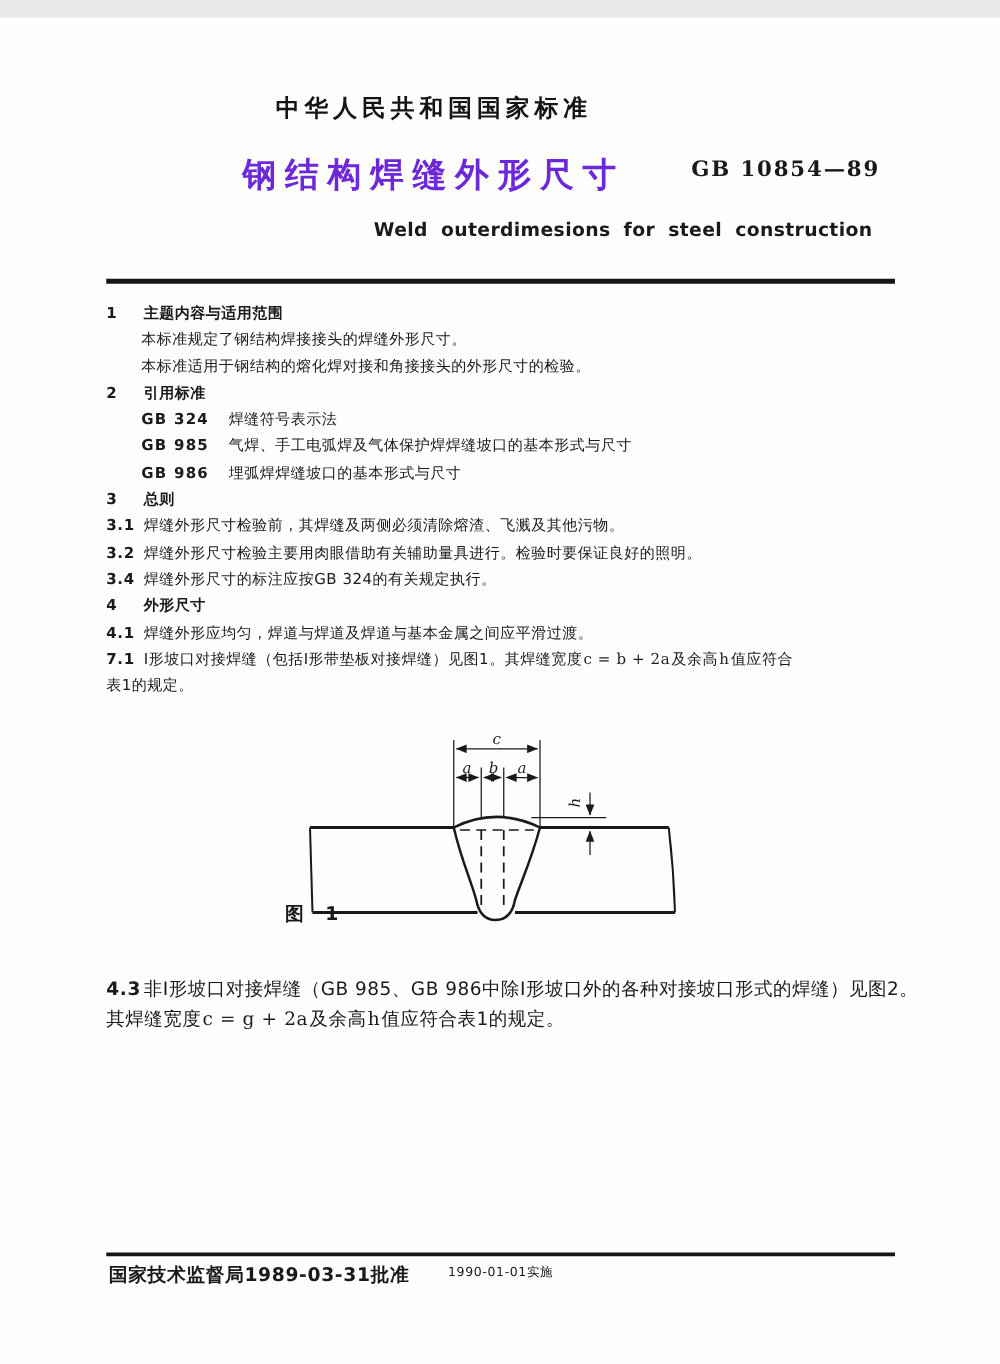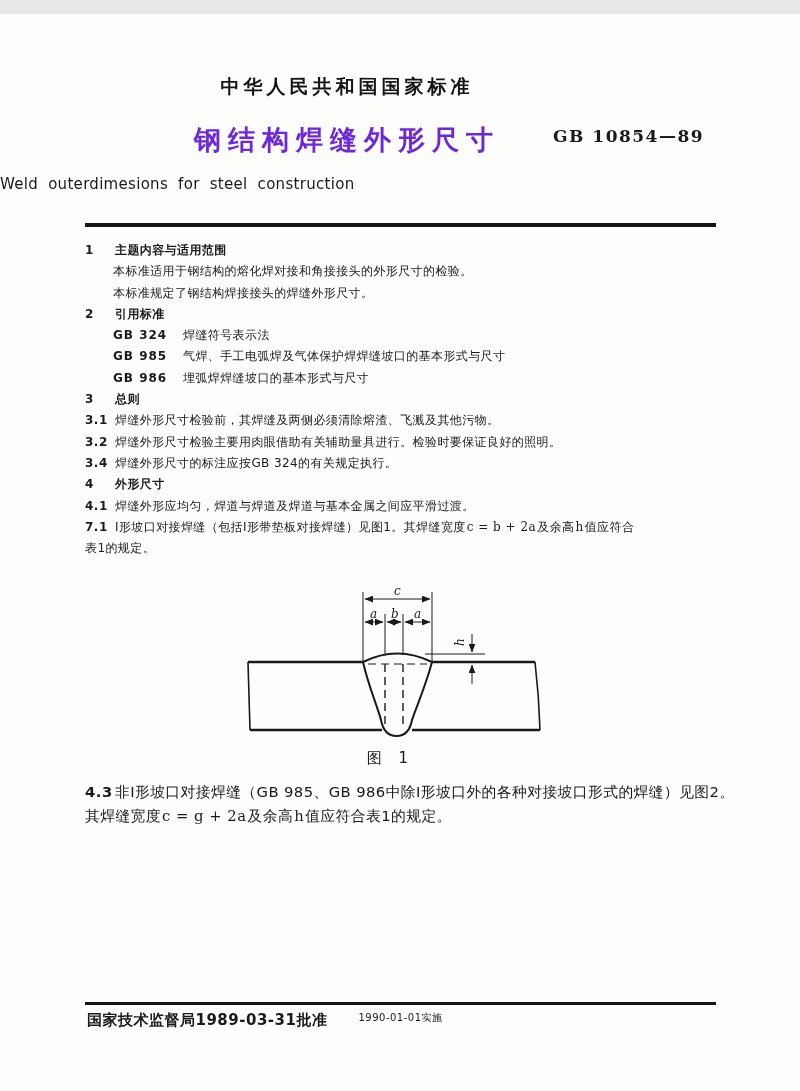--- a/index.html
+++ b/index.html
@@ -24,21 +24,21 @@
     text-align:center; font-size:27px; font-weight:bold;
     letter-spacing:7px; color:#6d28d9;
   }
   .std-no {
     position:absolute; top:112px; left:553px;
     font-size:17px; font-weight:bold; letter-spacing:1.5px;
     font-family:"DejaVu Serif","Liberation Serif",serif;
   }
   .title-en {
     position:absolute; top:161px; left:0; width:698px;
-    text-align:left; font-size:15px; font-weight:normal;
+    text-align:right; font-size:15px; font-weight:bold;
     word-spacing:5px; letter-spacing:0.3px;
   }
   .rule-top {
     position:absolute; top:209px; left:85px; width:631px; height:4px;
     background:#171513;
   }
   
   .content {
     position:absolute; top:226px; left:85px; width:640px;
     font-size:12px; line-height:21.3px; font-weight:500;
@@ -62,22 +62,22 @@
   }
   .s43-block {
     position:absolute; top:766px; left:85px; width:645px;
     font-size:14.8px; line-height:23.5px; font-weight:500;
     letter-spacing:0.4px;
   }
   
   .figure-wrap { position:absolute; top:570px; left:228px; width:325px; height:168px; }
   .figure-wrap svg { display:block; }
   .fig-caption {
-    position:absolute; top:735px; left:228px; width:325px;
-    text-align:center; font-size:15px; font-weight:400; letter-spacing:6px;
+    position:absolute; top:708px; left:228px; width:325px;
+    font-size:15px; font-weight:700; letter-spacing:6px;
   }
   .dim-label {
     font-family:"DejaVu Serif","Liberation Serif",serif;
     font-style:italic; font-size:12px; fill:#1c1a18;
   }
   
   .rule-bottom {
     position:absolute; top:988px; left:85px; width:631px; height:3px;
     background:#171513;
   }
@@ -98,22 +98,22 @@
   <div class="org-line">中华人民共和国国家标准</div>
   <div class="title-zh">钢结构焊缝外形尺寸</div>
   <div class="std-no">GB 10854—89</div>
   <div class="title-en">Weld outerdimesions for steel construction</div>
   <div class="rule-top"></div>
 
   <div class="content">
     <div class="line heading">
       <span class="num">1</span><span>主题内容与适用范围</span>
     </div>
+    <div class="line ind">本标准规定了钢结构焊接接头的焊缝外形尺寸。</div>
     <div class="line ind">本标准适用于钢结构的熔化焊对接和角接接头的外形尺寸的检验。</div>
-    <div class="line ind">本标准规定了钢结构焊接接头的焊缝外形尺寸。</div>
     <div class="line heading">
       <span class="num">2</span><span>引用标准</span>
     </div>
     <div class="line ind">
       <span class="refcode">GB 324</span><span>焊缝符号表示法</span>
     </div>
     <div class="line ind">
       <span class="refcode">GB 985</span><span>气焊、手工电弧焊及气体保护焊焊缝坡口的基本形式与尺寸</span>
     </div>
     <div class="line ind">

